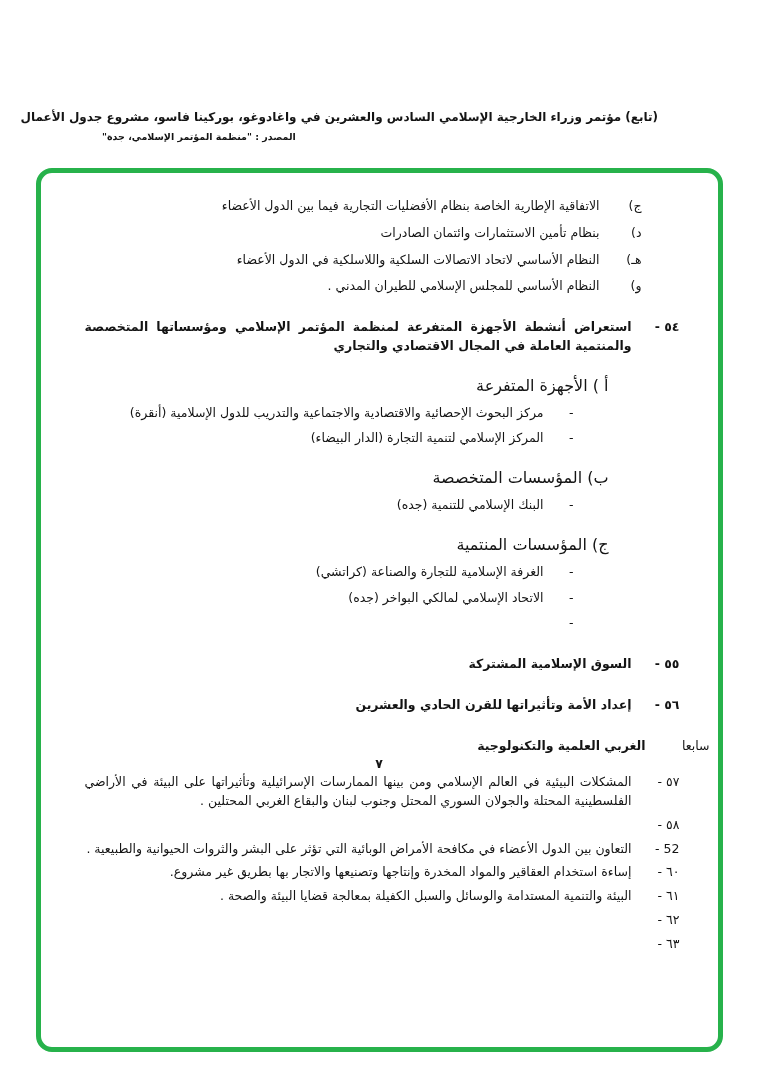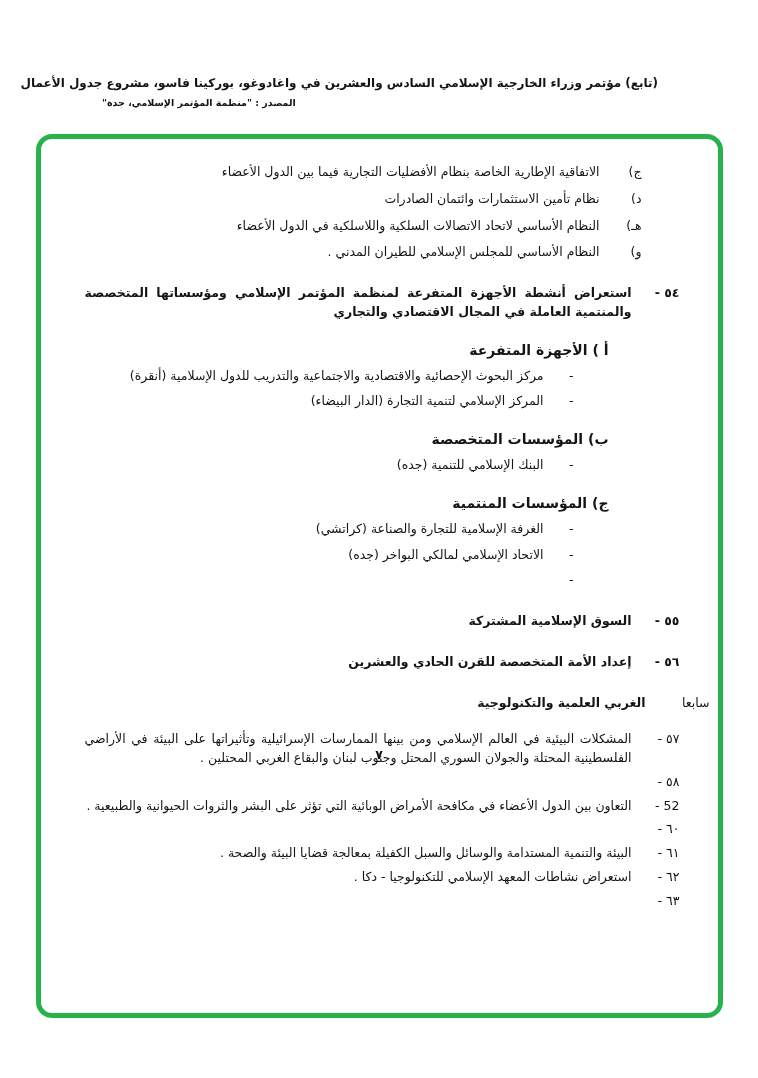--- a/index.html
+++ b/index.html
@@ -4,21 +4,21 @@
 <style>
   * { margin:0; padding:0; box-sizing:border-box; }
   html, body { width:758px; height:1078px; background:#ffffff; }
   body {
     font-family:"DejaVu Sans", sans-serif;
     color:#141414;
     direction:rtl;
     position:relative;
     overflow:hidden;
   }
-  .page { position:relative; width:758px; height:778px; padding-top:76px; }
+  .page { position:relative; width:758px; height:778px; padding-top:101px;margin-top:9px; }
 
   .header { width:556px; margin:0 100px 0 102px; }
   .header .title {
     font-size:12px; font-weight:bold; text-align:center;
     white-space:nowrap; letter-spacing:0;
   }
   .header .source {
     font-size:9.5px; font-weight:bold; text-align:left;
     margin-top:7px;
   }
@@ -37,21 +37,21 @@
   .lettered { padding-right:70px; margin-bottom:8px; }
   .lettered .marker { width:42px; }
 
   .numbered { padding-right:32px; }
   .numbered .marker { width:48px;text-align:right; }
 
   .dash { padding-right:138px; margin-bottom:7px; }
   .dash .marker { width:30px; }
 
   .subheading {
-    padding-right:103px; font-size:14px; font-weight:bold;
+    padding-right:103px; font-size:16px; font-weight:normal;
     margin:20px 0 9px;
   }
 
   .section7 { padding-right:2px; margin-top:22px; }
   .section7 .marker { width:64px; font-weight:normal; }
   .section7 .text { font-weight:bold; }
 
   .bold { font-weight:bold; }
   .justify .text { text-align:justify; }
 
@@ -75,21 +75,21 @@
   </div>
 
   <div class="box">
 
     <div class="row lettered">
       <div class="marker">ج)</div>
       <div class="text">الاتفاقية الإطارية الخاصة بنظام الأفضليات التجارية فيما بين الدول الأعضاء</div>
     </div>
     <div class="row lettered">
       <div class="marker">د)</div>
-      <div class="text">نظام تأمين الاستثمارات وائتمان الصادرات</div>
+      <div class="text">بنظام تأمين الاستثمارات وائتمان الصادرات</div>
     </div>
     <div class="row lettered">
       <div class="marker">هـ)</div>
       <div class="text">النظام الأساسي لاتحاد الاتصالات السلكية واللاسلكية في الدول الأعضاء</div>
     </div>
     <div class="row lettered">
       <div class="marker">و)</div>
       <div class="text">النظام الأساسي للمجلس الإسلامي للطيران المدني .</div>
     </div>
 
@@ -127,49 +127,49 @@
       <div class="marker">-</div>
     </div>
 
     <div class="row numbered bold mt-lg">
       <div class="marker">٥٥ -</div>
       <div class="text">السوق الإسلامية المشتركة</div>
     </div>
 
     <div class="row numbered bold mt-lg">
       <div class="marker">٥٦ -</div>
-      <div class="text">إعداد الأمة المتخصصة للقرن الحادي والعشرين</div>
+      <div class="text">إعداد الأمة وتأثيراتها للقرن الحادي والعشرين</div>
     </div>
 
     <div class="row section7">
       <div class="marker">سابعا</div>
       <div class="text">الغربي العلمية والتكنولوجية</div>
     </div>
 
     <div class="row numbered justify nitem mt-md">
       <div class="marker">٥٧ -</div>
       <div class="text">المشكلات البيئية في العالم الإسلامي ومن بينها الممارسات الإسرائيلية وتأثيراتها على البيئة في الأراضي الفلسطينية المحتلة والجولان السوري المحتل وجنوب لبنان والبقاع الغربي المحتلين .</div>
     </div>
     <div class="row numbered justify nitem">
       <div class="marker">٥٨ -</div>
     </div>
     <div class="row numbered justify nitem">
       <div class="marker">52 -</div>
       <div class="text">التعاون بين الدول الأعضاء في مكافحة الأمراض الوبائية التي تؤثر على البشر والثروات الحيوانية والطبيعية .</div>
     </div>
     <div class="row numbered justify nitem">
       <div class="marker">٦٠ -</div>
+      <div class="text">إساءة استخدام العقاقير والمواد المخدرة وإنتاجها وتصنيعها والاتجار بها بطريق غير مشروع.</div>
     </div>
     <div class="row numbered justify nitem">
       <div class="marker">٦١ -</div>
       <div class="text">البيئة والتنمية المستدامة والوسائل والسبل الكفيلة بمعالجة قضايا البيئة والصحة .</div>
     </div>
     <div class="row numbered justify nitem">
       <div class="marker">٦٢ -</div>
-      <div class="text">استعراض نشاطات المعهد الإسلامي للتكنولوجيا - دكا .</div>
     </div>
     <div class="row numbered justify nitem">
       <div class="marker">٦٣ -</div>
     </div>
 
   </div>
 
   <div class="page-number">٧</div>
 </div>
 

